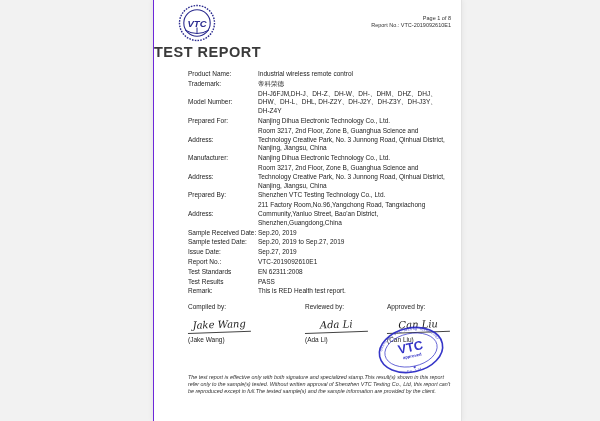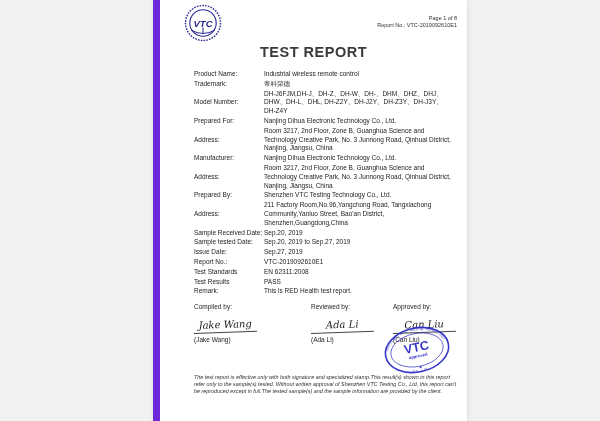--- a/index.html
+++ b/index.html
@@ -9,33 +9,33 @@
     position:relative;
     overflow:hidden;
     font-family:"Liberation Sans", sans-serif;
     color:#222;
   }
   .page{
     position:absolute;
     left:153px;top:0;
     width:307px;height:421px;
     background:#ffffff;
-    border-left:7px solid #6d28d9;
+    border-left:1px solid #6d28d9;
     border-right:1px solid #e2e2e2;
     box-shadow:0 0 6px rgba(0,0,0,0.07);
   }
   
   .logo{position:absolute;left:24px;top:4px;width:38px;height:38px;}
   .header-meta{
     position:absolute;right:10px;top:15px;
     text-align:right;font-size:5.5px;line-height:7px;color:#333;
   }
   .doc-title{
     position:absolute;left:0;top:44px;width:100%;
-    text-align:center;font-size:14.5px;font-weight:bold;
+    font-size:14.5px;font-weight:bold;
     letter-spacing:0.5px;color:#3a3a3a;
   }
   
   .info-table{position:absolute;left:34px;top:70px;width:264px;}
   .row{display:flex;align-items:center;margin-bottom:1px;}
   .row .lbl{width:70px;flex:none;font-size:6.5px;line-height:8.8px;color:#222;}
   .row .val{width:188px;flex:none;font-size:6.5px;line-height:8.8px;color:#222;}
   
   .signatures{position:absolute;left:34px;top:303px;width:264px;height:45px;}
   .sig{position:absolute;top:0;width:68px;}

